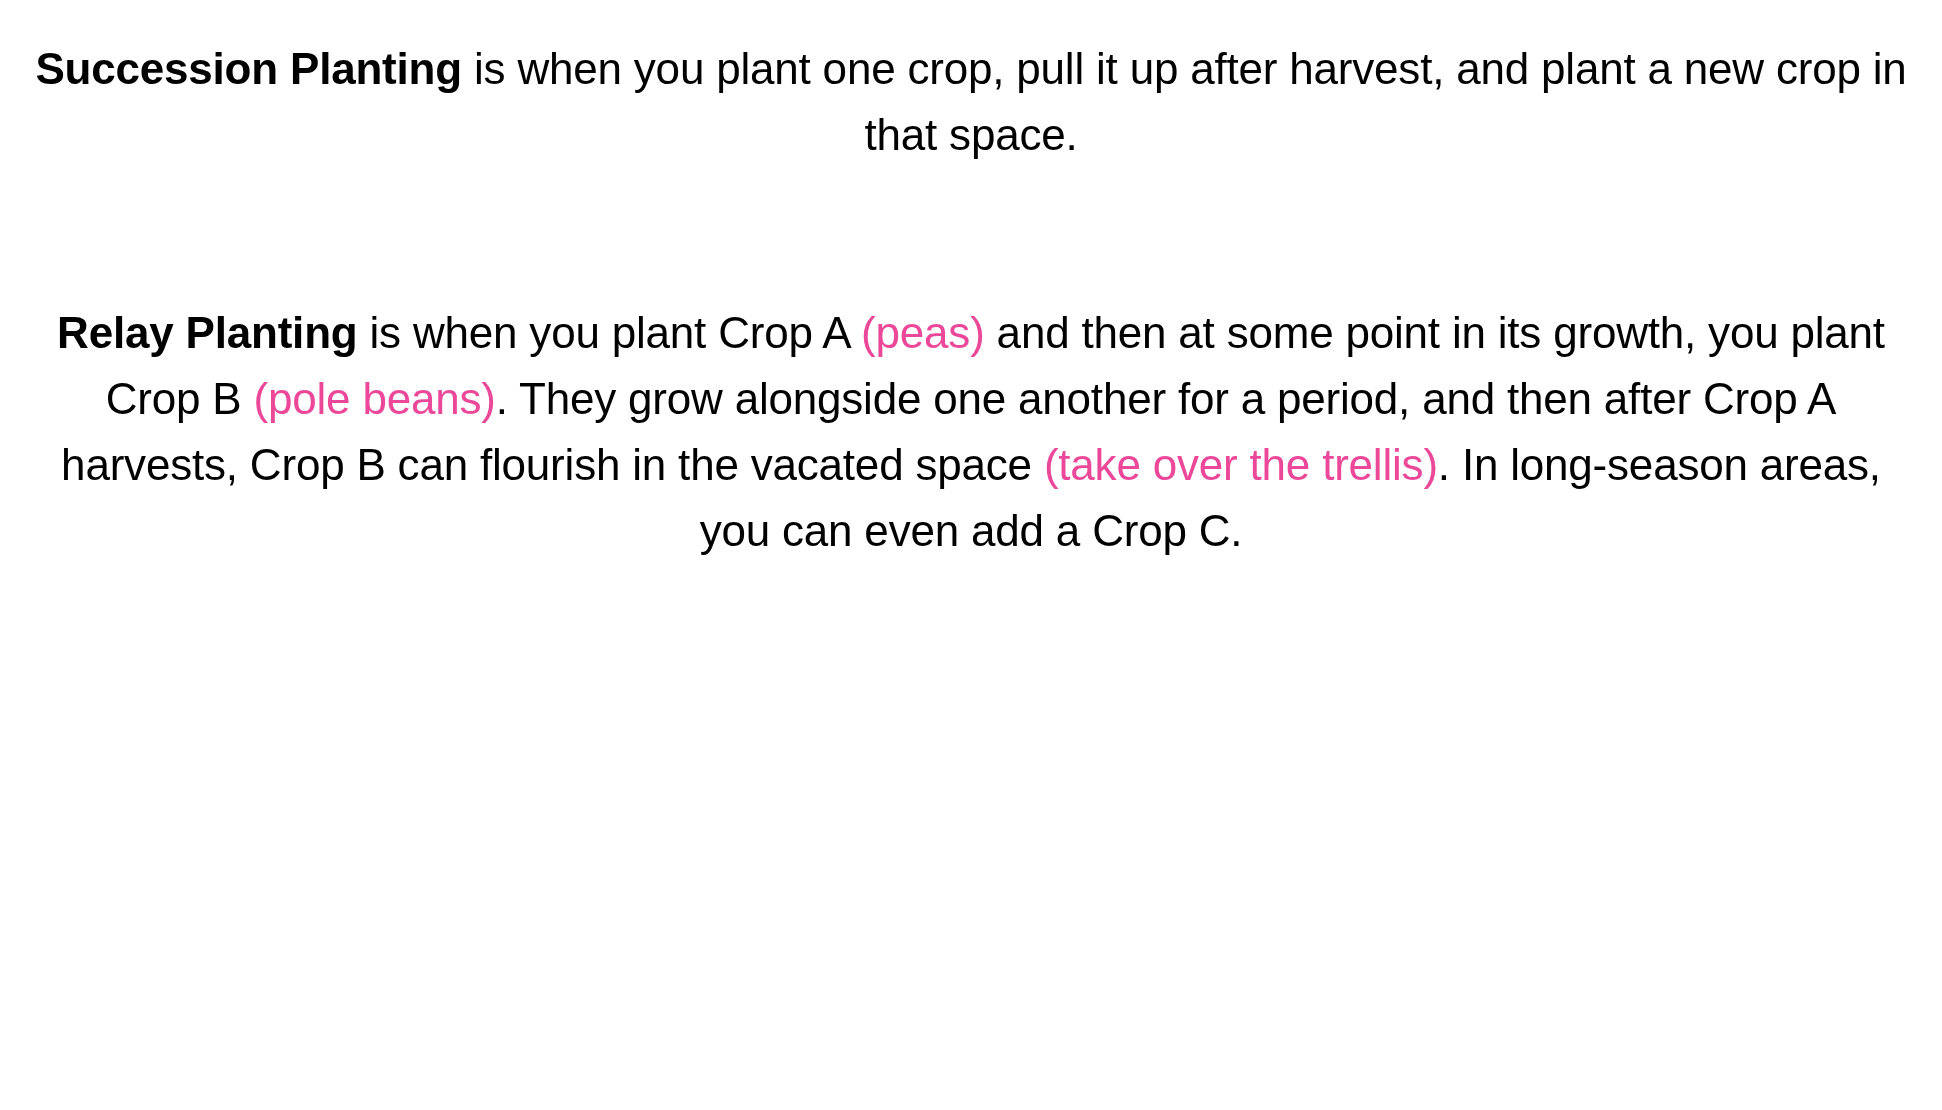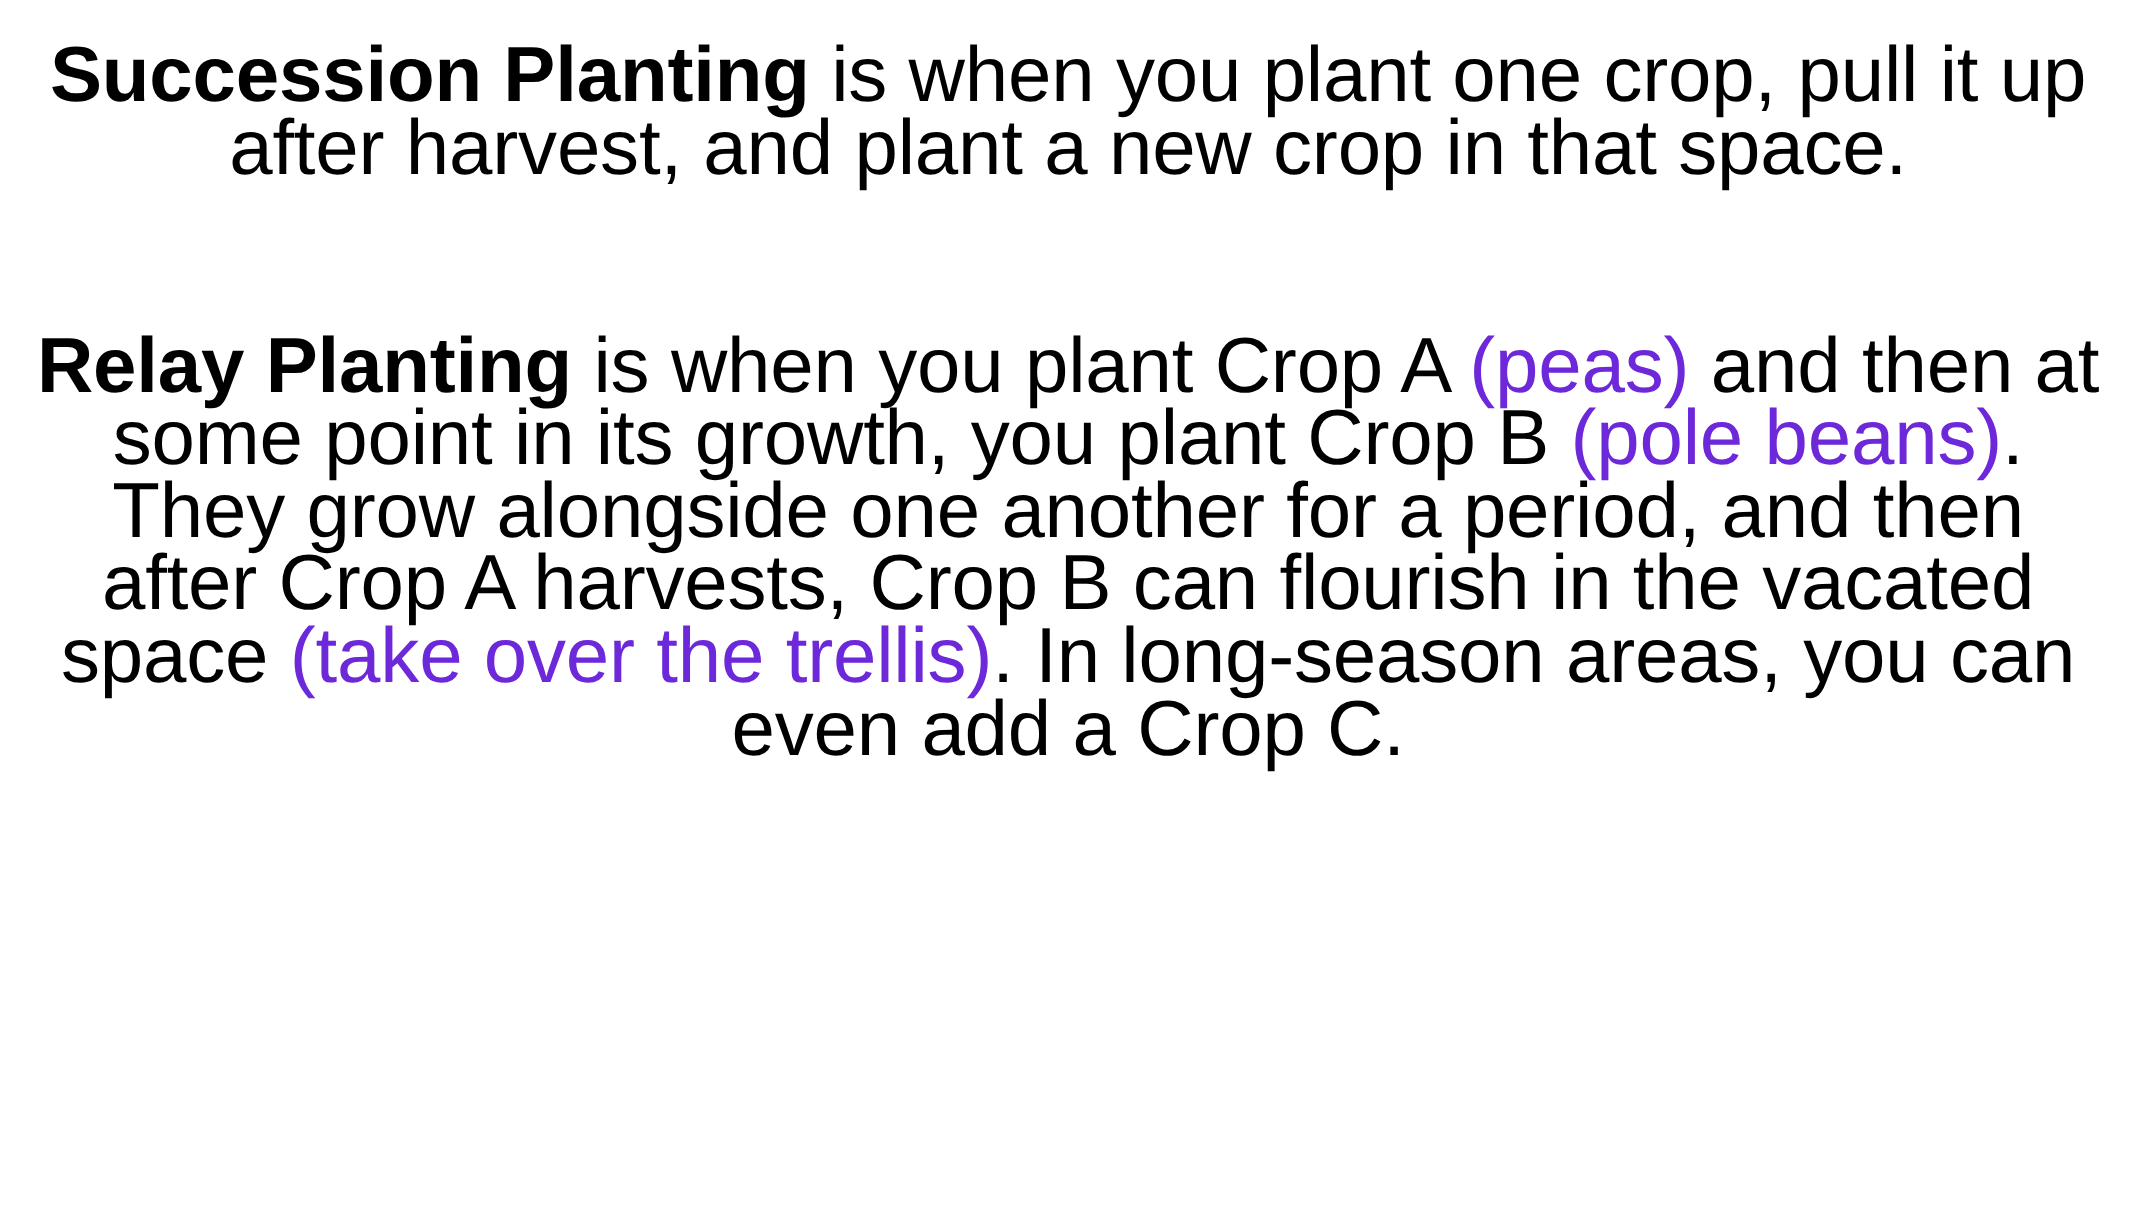--- a/index.html
+++ b/index.html
@@ -24,38 +24,38 @@
     background: #ffffff;
   }
   .text-block {
     position: absolute;
     left: 26px;
     top: 36px;
     width: 1890px;
     text-align: center;
   }
   .para {
-    font-size: 71px;
+    font-size: 44px;
     line-height: 66px;
     letter-spacing: -0.2px;
     color: #000000;
     margin: 0;
     word-spacing: 0px;
   }
   .para + .para {
     margin-top: 66px;
   }
   .para.p3 {
     margin-top: 132px;
   }
   .lead {
     font-weight: bold;
   }
   .accent {
-    color: #6d28d9;
+    color: #ec4899;
   }
   .w {
     white-space: normal;
   }
 </style>
 </head>
 <body>
 
 <div id="slide">
   <div class="text-block">

